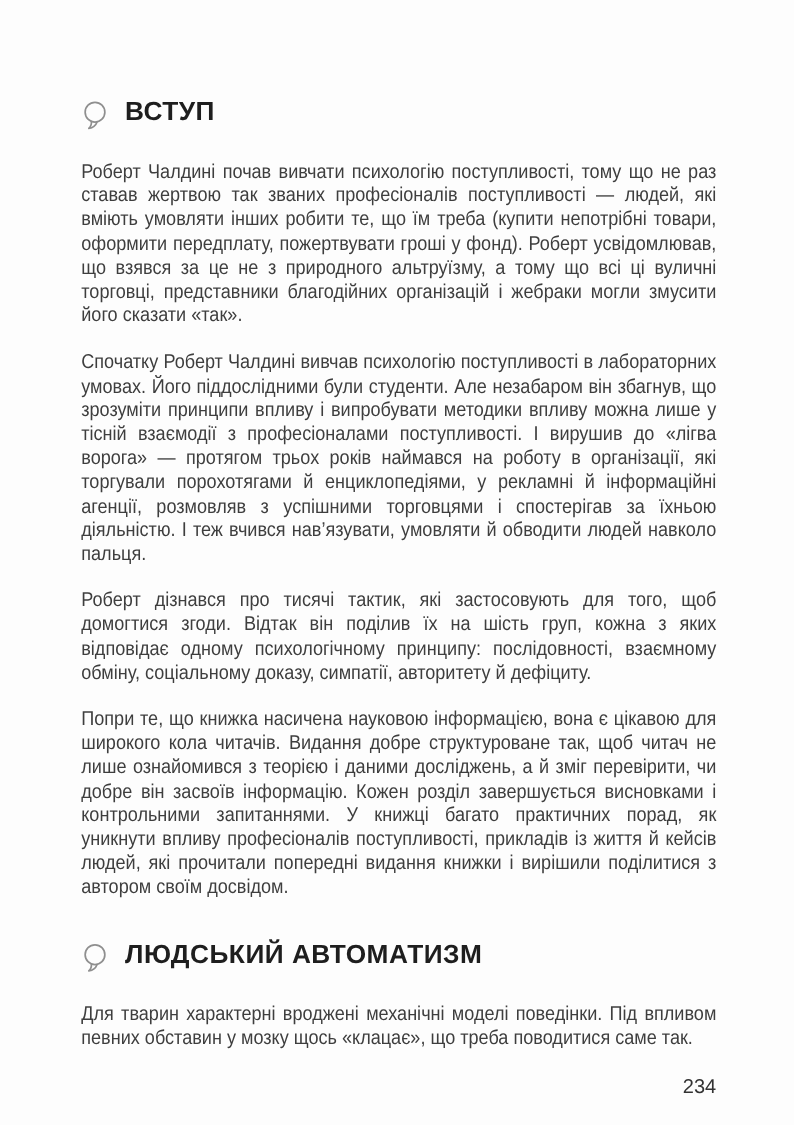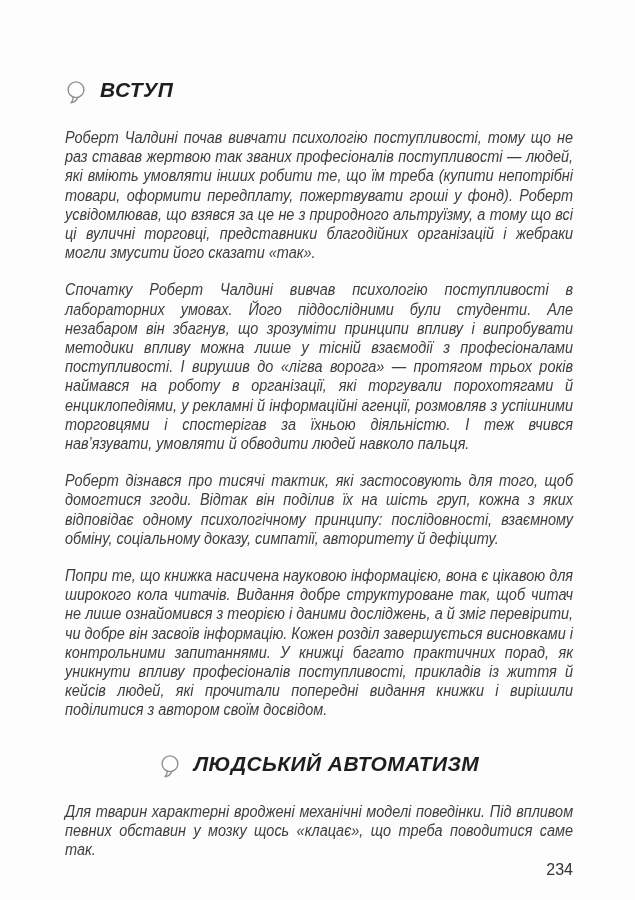--- a/index.html
+++ b/index.html
@@ -18,31 +18,29 @@
     position: relative;
     width: 635px;
     height: 900px;
     box-sizing: border-box;
   }
   .content {
     position: absolute;
     left: 65px;
     top: 78px;
     width: 508px;
-    font-style: italic;
   }
   .heading-row {
     display: flex;
     align-items: flex-start;
     gap: 13px;
     margin: 0 0 22px 0;
   }
   .heading-row.subsequent {
     margin-top: 32px;
-    justify-content: center;
   }
   .bubble-icon {
     width: 22px;
     height: 27px;
     flex: 0 0 auto;
     margin-top: 1px;
   }
   .section-title {
     margin: 0;
     font-size: 21px;

